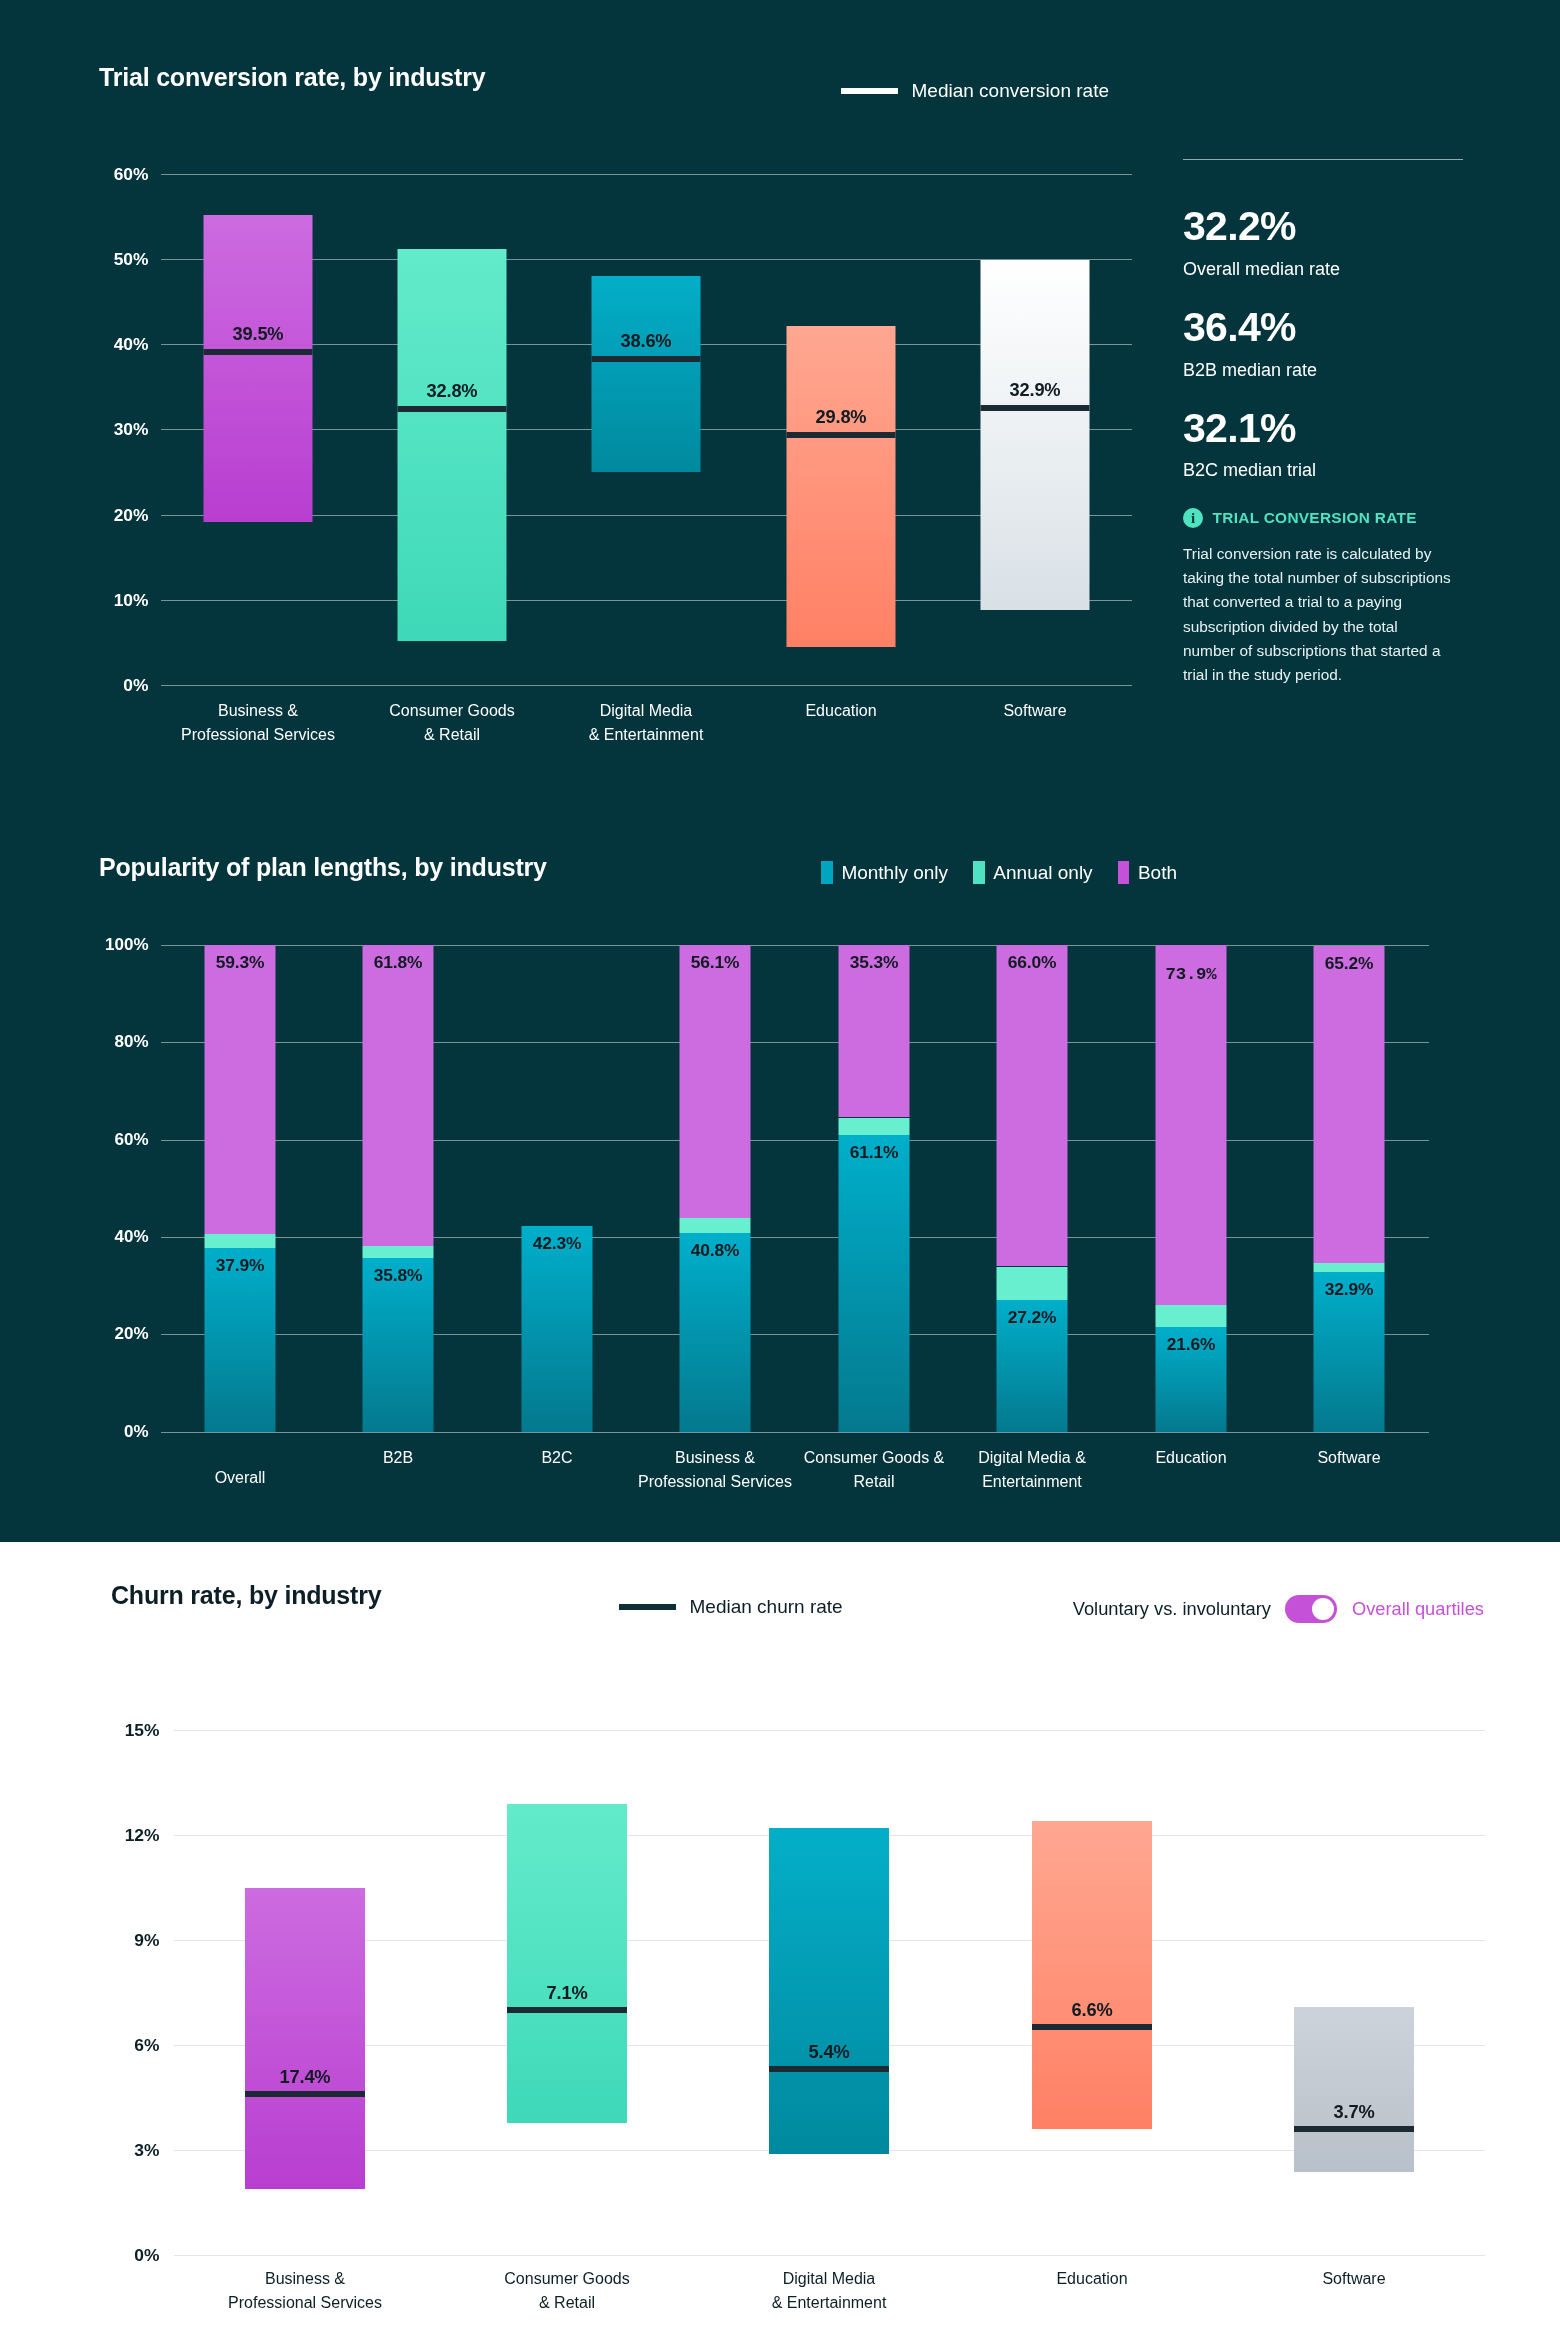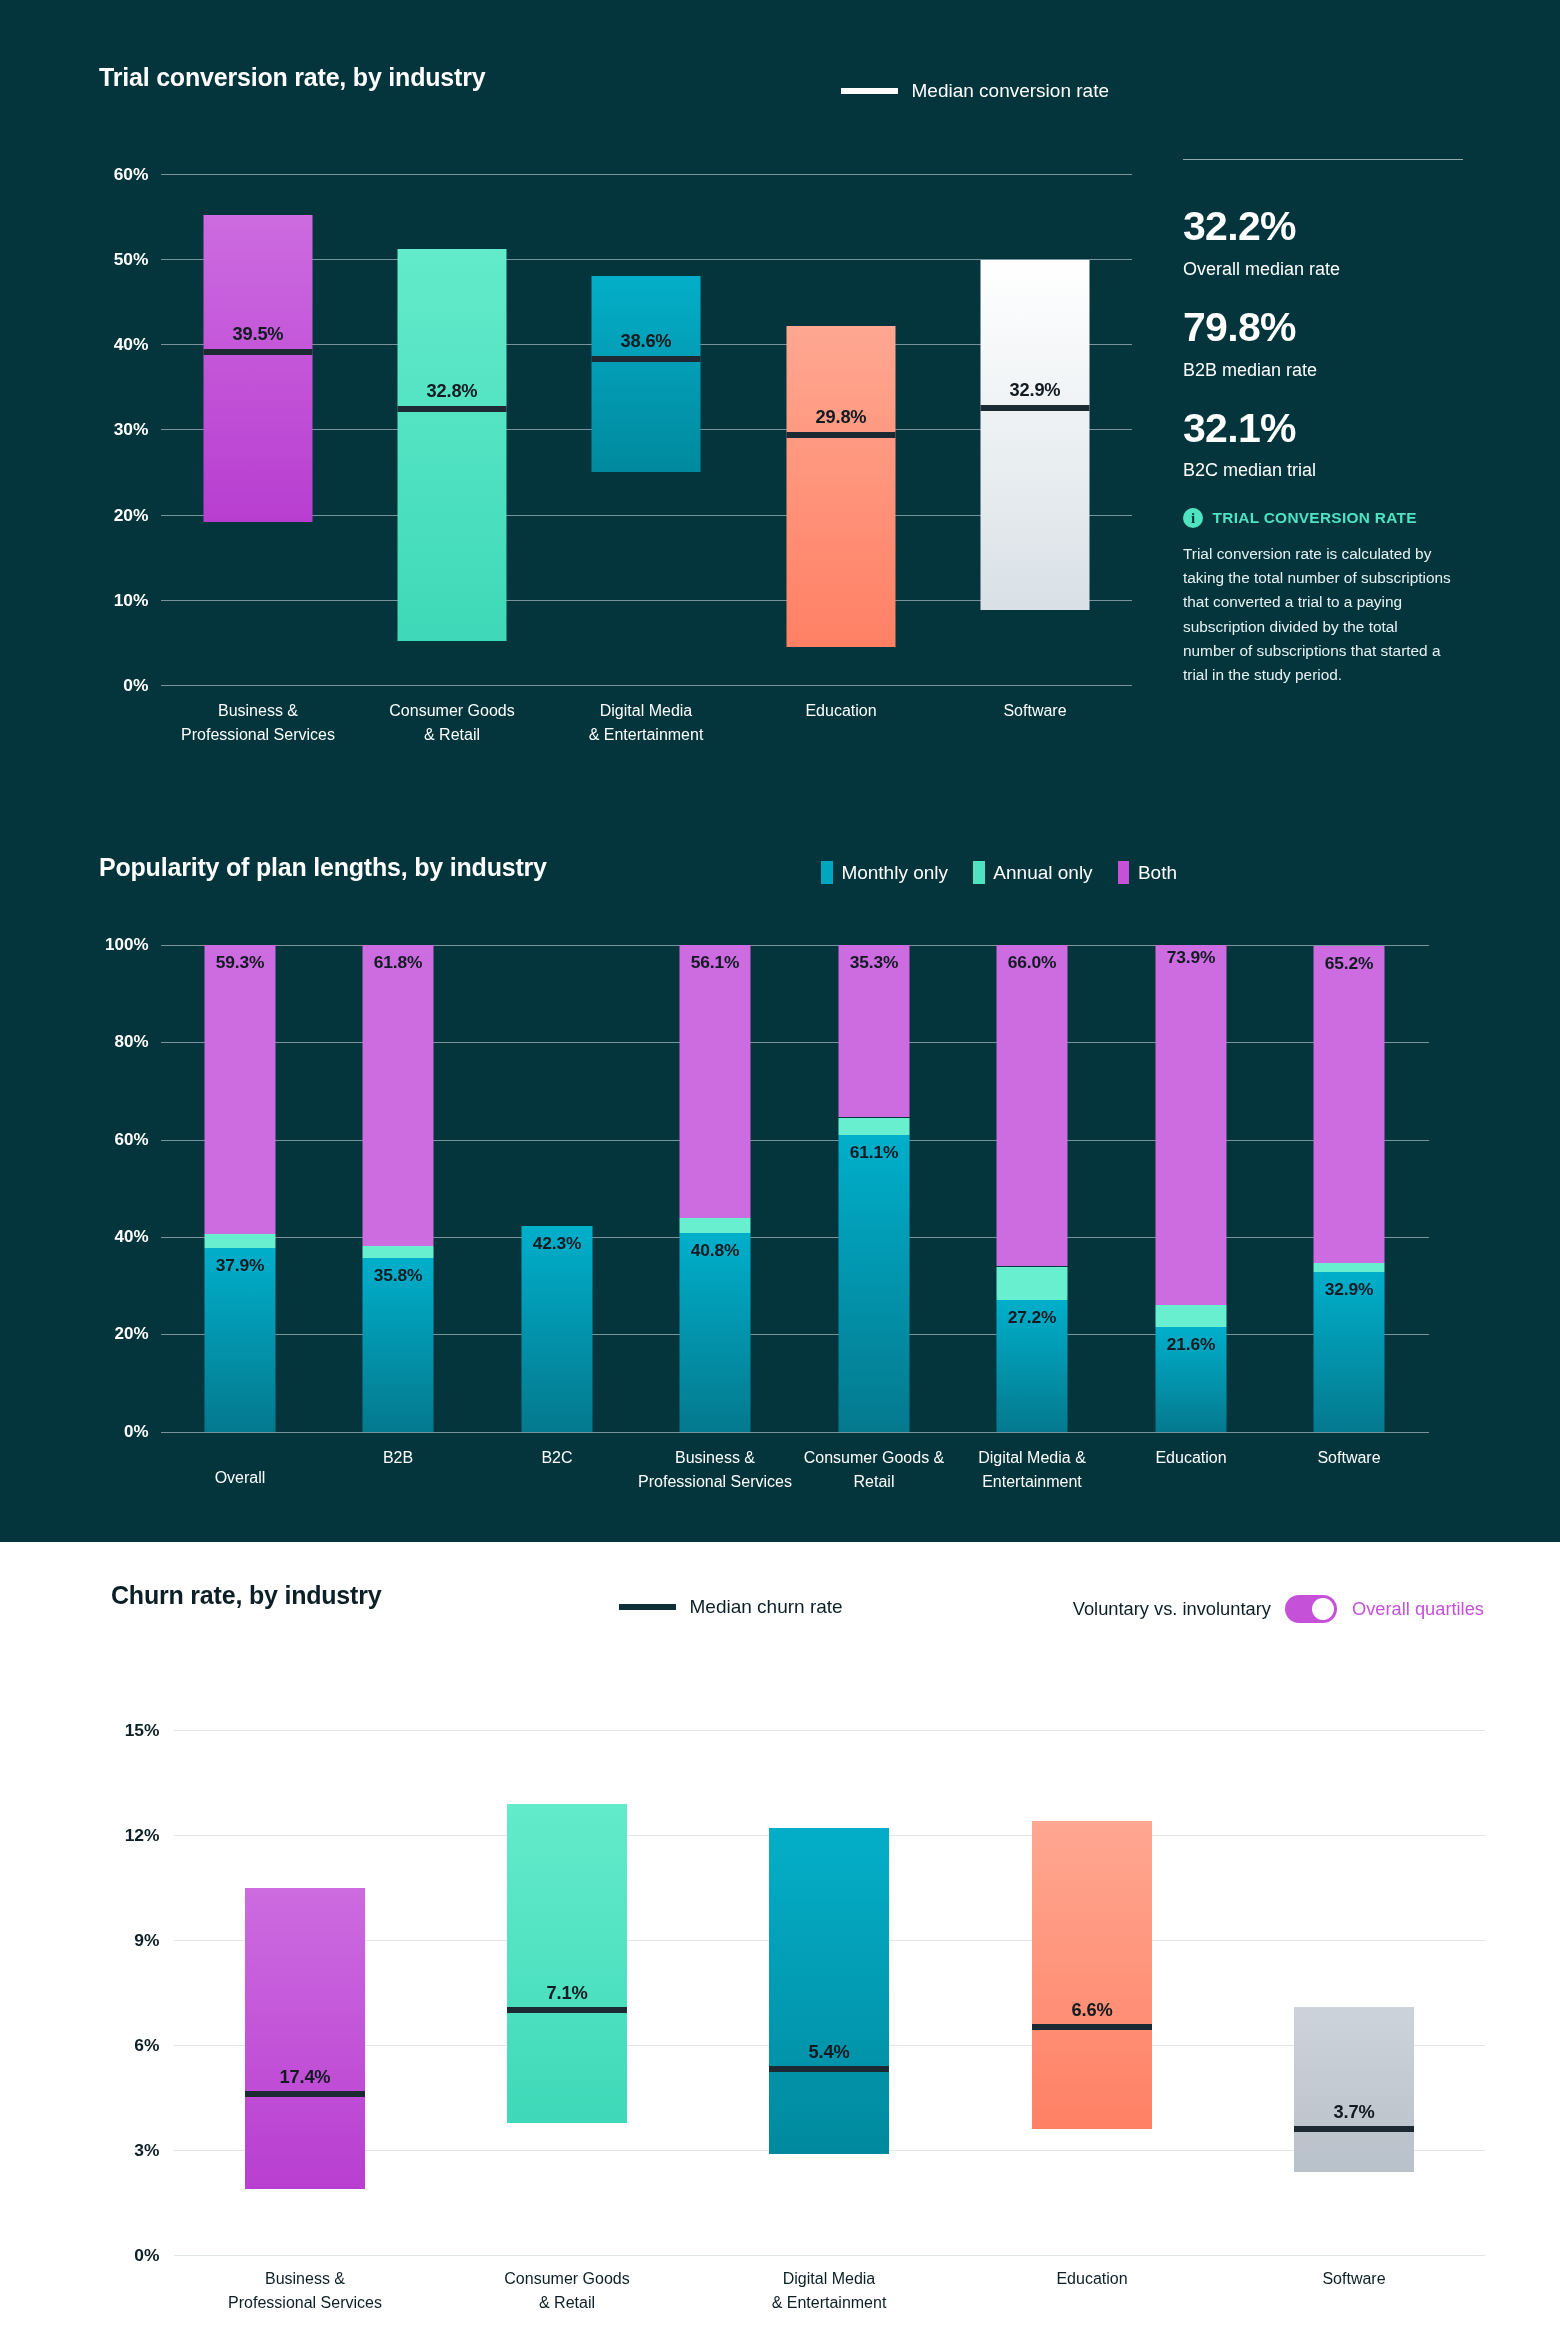--- a/index.html
+++ b/index.html
@@ -226,21 +226,21 @@
           <div class="ytick" style="top: 0px;">60%</div>
         </div>
 
       <div id="c1side">
         <div class="divider"></div>
         <div>
           <div class="bigstat">32.2%</div>
           <div class="bigstat-sub">Overall median rate</div>
         </div>
         <div>
-          <div class="bigstat">79.8%</div>
+          <div class="bigstat">36.4%</div>
           <div class="bigstat-sub">B2B median rate</div>
         </div>
         <div>
           <div class="bigstat">32.1%</div>
           <div class="bigstat-sub">B2C median trial</div>
         </div>
 
         <div class="infobox">
           <div class="infohdr">
             <div class="info-i">i</div>
@@ -367,21 +367,21 @@
               <div>Entertainment</div>
             </div>
           </div>
           <div class="bgrp" style="left: 951px; width: 158px;">
             <div class="sbar">
               <div class="seg" style="bottom: 0px; height: 105px; background: linear-gradient(rgb(0, 175, 203) 0%, rgb(4, 121, 142) 100%);">
                 <div class="slab" style="top: 6.7px;">21.6%</div>
               </div>
               <div class="seg" style="bottom: 105px; height: 22px; background: rgb(104, 239, 208);"></div>
               <div class="seg" style="bottom: 127px; height: 360px; background: rgb(205, 107, 224);">
-                <div class="slab" style="top: 2px;">73.9%</div>
+                <div class="slab" style="top: 20px; font-family: Liberation Mono, monospace;">73.9%</div>
               </div>
             </div>
             <div class="xlab" style="top: 501px;">
               <div>Education</div>
             </div>
           </div>
           <div class="bgrp" style="left: 1109px; width: 158px;">
             <div class="sbar">
               <div class="seg" style="bottom: 0px; height: 160px; background: linear-gradient(rgb(0, 175, 203) 0%, rgb(4, 121, 142) 100%);">
                 <div class="slab" style="top: 6.7px;">32.9%</div>

